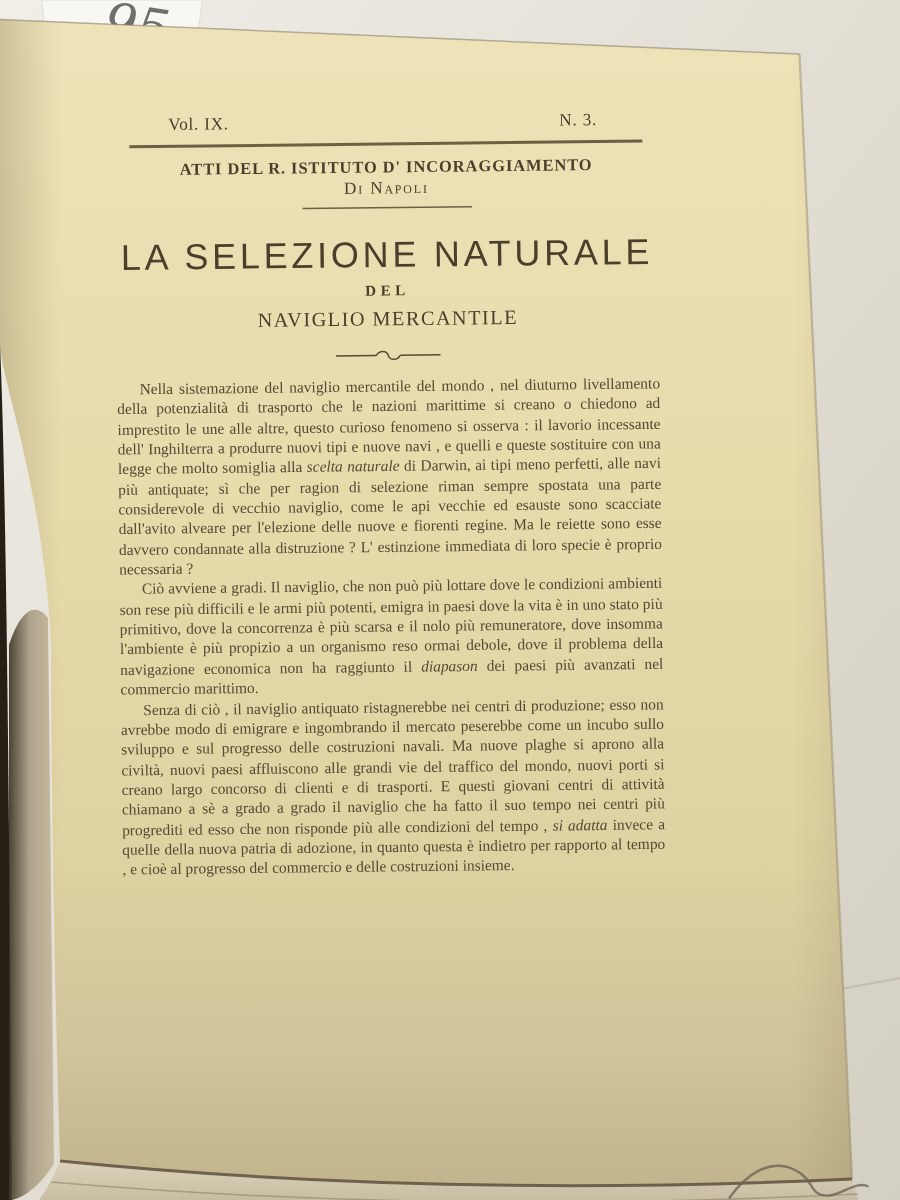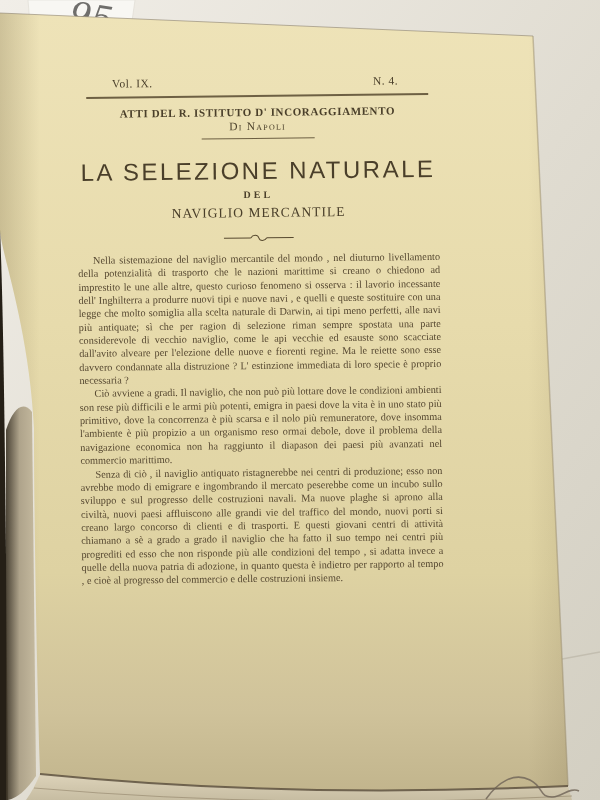--- a/index.html
+++ b/index.html
@@ -68,21 +68,21 @@
     color:var(--ink-dark,#4a3f2a);
   }
   .ornament{margin:7px auto 0;width:70px;height:9px;}
   .body-text{
     margin-top:15px;
     text-align:justify;
     font-size:10.3px;line-height:13.35px;
     color:var(--ink,#564831);
   }
   .body-text p{margin:0;text-indent:15px;}
-  .it{}
+  .it{font-style:italic;}
 </style>
 </head>
 <body>
 
 <div id="stage">
 
   <svg id="backdrop" width="600" height="800" viewBox="0 0 600 800">
     <defs>
       <linearGradient id="bgGrad" x1="0" y1="0" x2="1" y2="1">
         <stop offset="0" stop-color="#f1eee8"></stop>
@@ -132,21 +132,21 @@
     <path d="M40,774 Q290,799 568,786" stroke="#564a38" stroke-width="2" fill="none" opacity="0.8"></path>
     <path d="M34,788 Q290,810 572,796" stroke="#8a7c63" stroke-width="1" fill="none" opacity="0.55"></path>
 
     <path d="M486,799 C498,782 514,772 530,780 C544,787 539,798 553,797 C562,796 571,787 579,791" stroke="#6e6356" stroke-width="1.6" fill="none" opacity="0.8"></path>
   </svg>
 
   <div class="page-content">
 
     <div class="journal-header">
       <span>Vol. IX.</span>
-      <span>N. 4.</span>
+      <span>N. 3.</span>
     </div>
 
     <div class="header-rule"></div>
 
     <div class="masthead-line1">ATTI DEL R. ISTITUTO D' INCORAGGIAMENTO</div>
     <div class="masthead-line2">Di Napoli</div>
 
     <div class="short-rule"></div>
 
     <h1 class="title">LA SELEZIONE NATURALE</h1>

